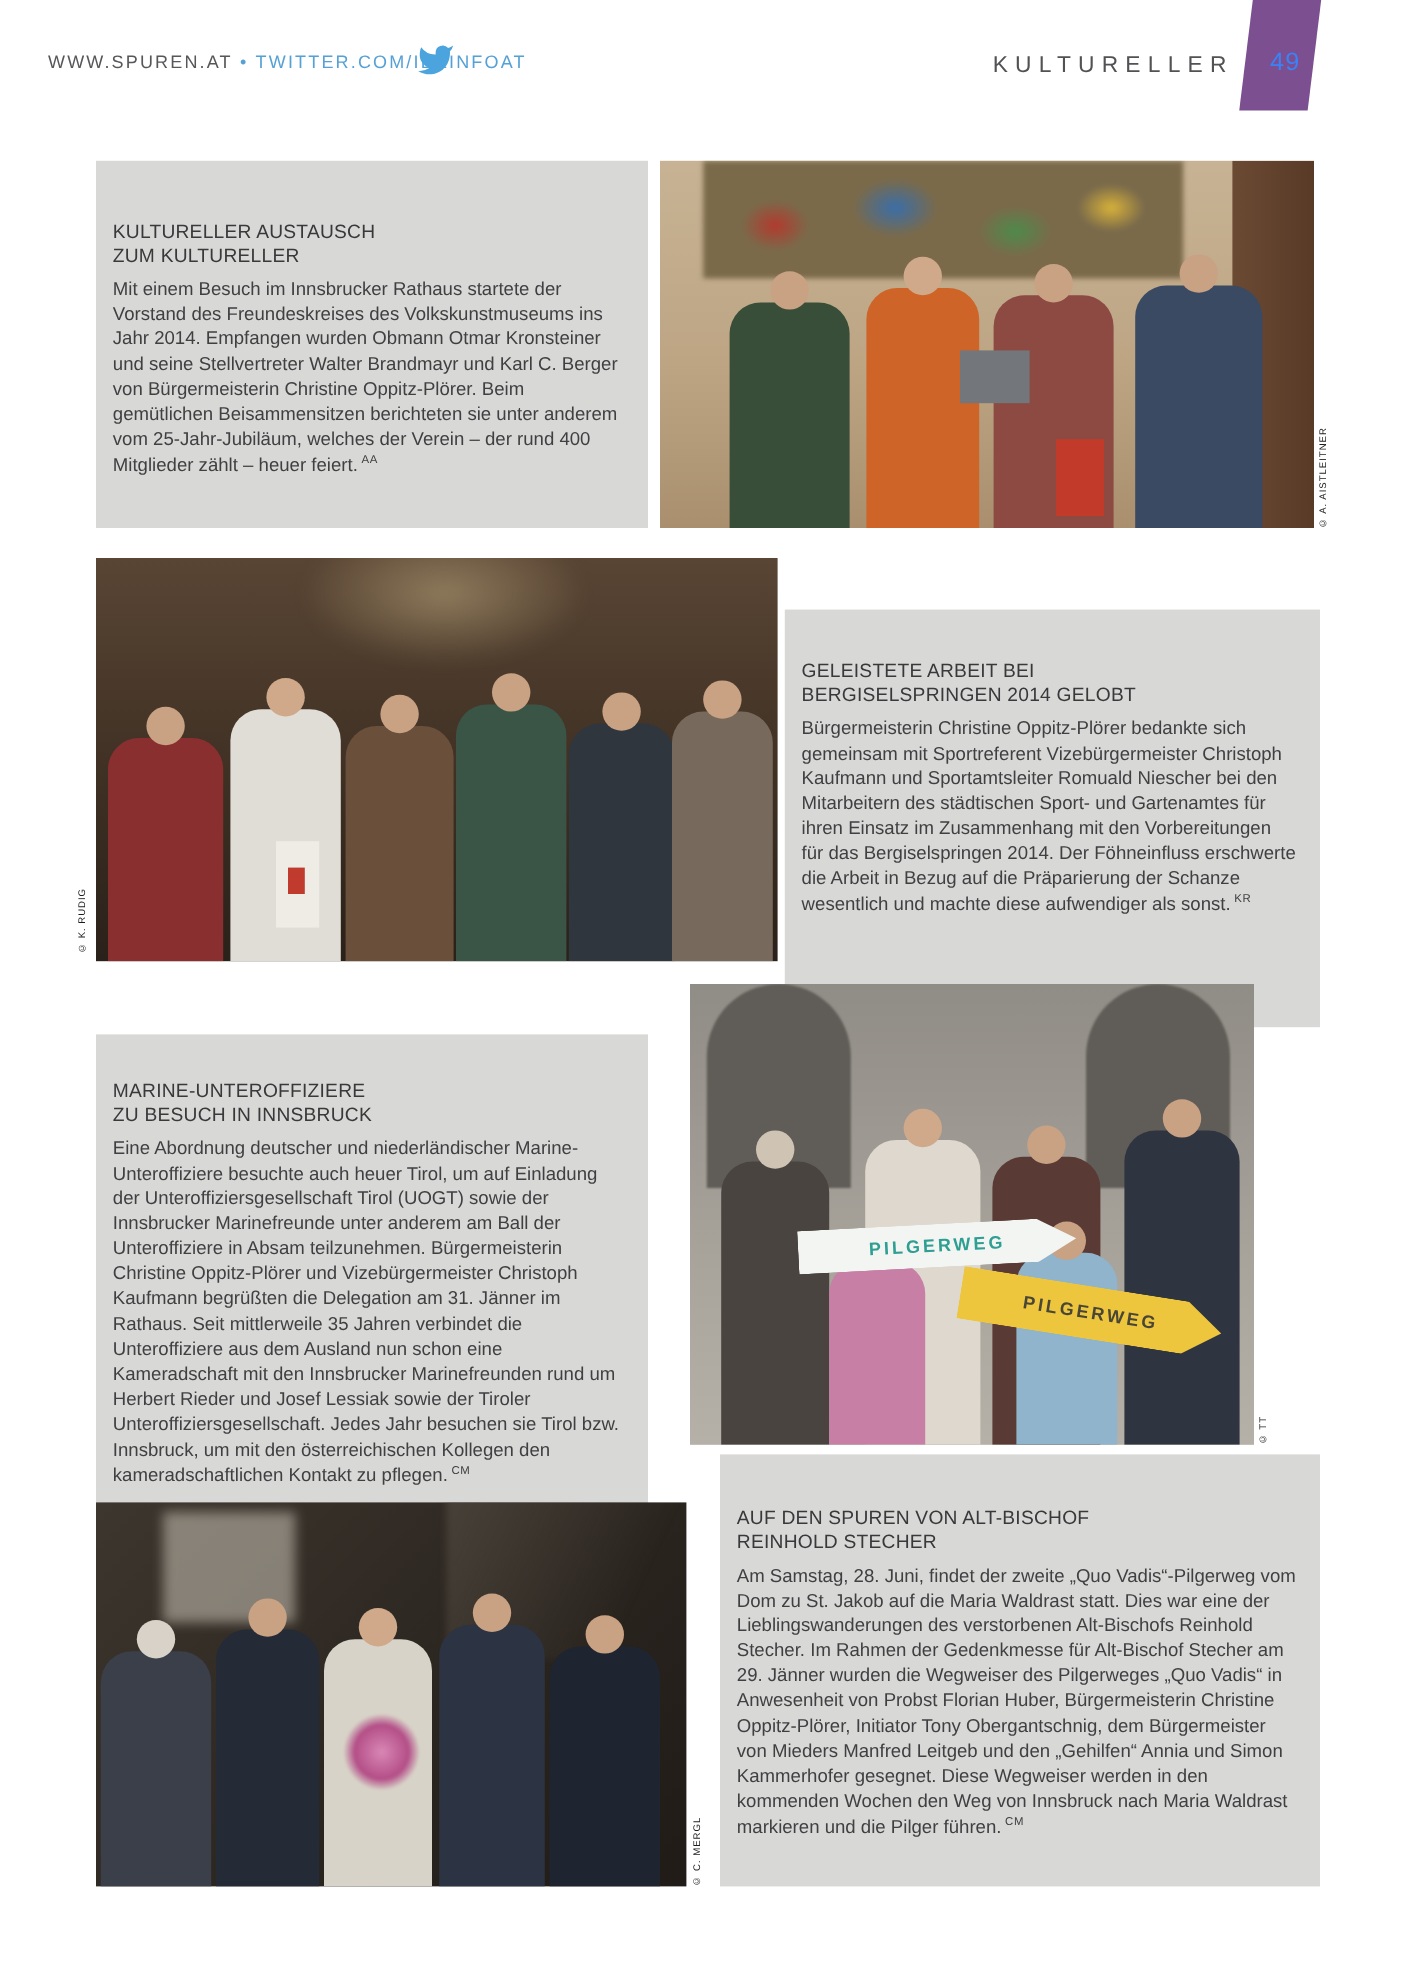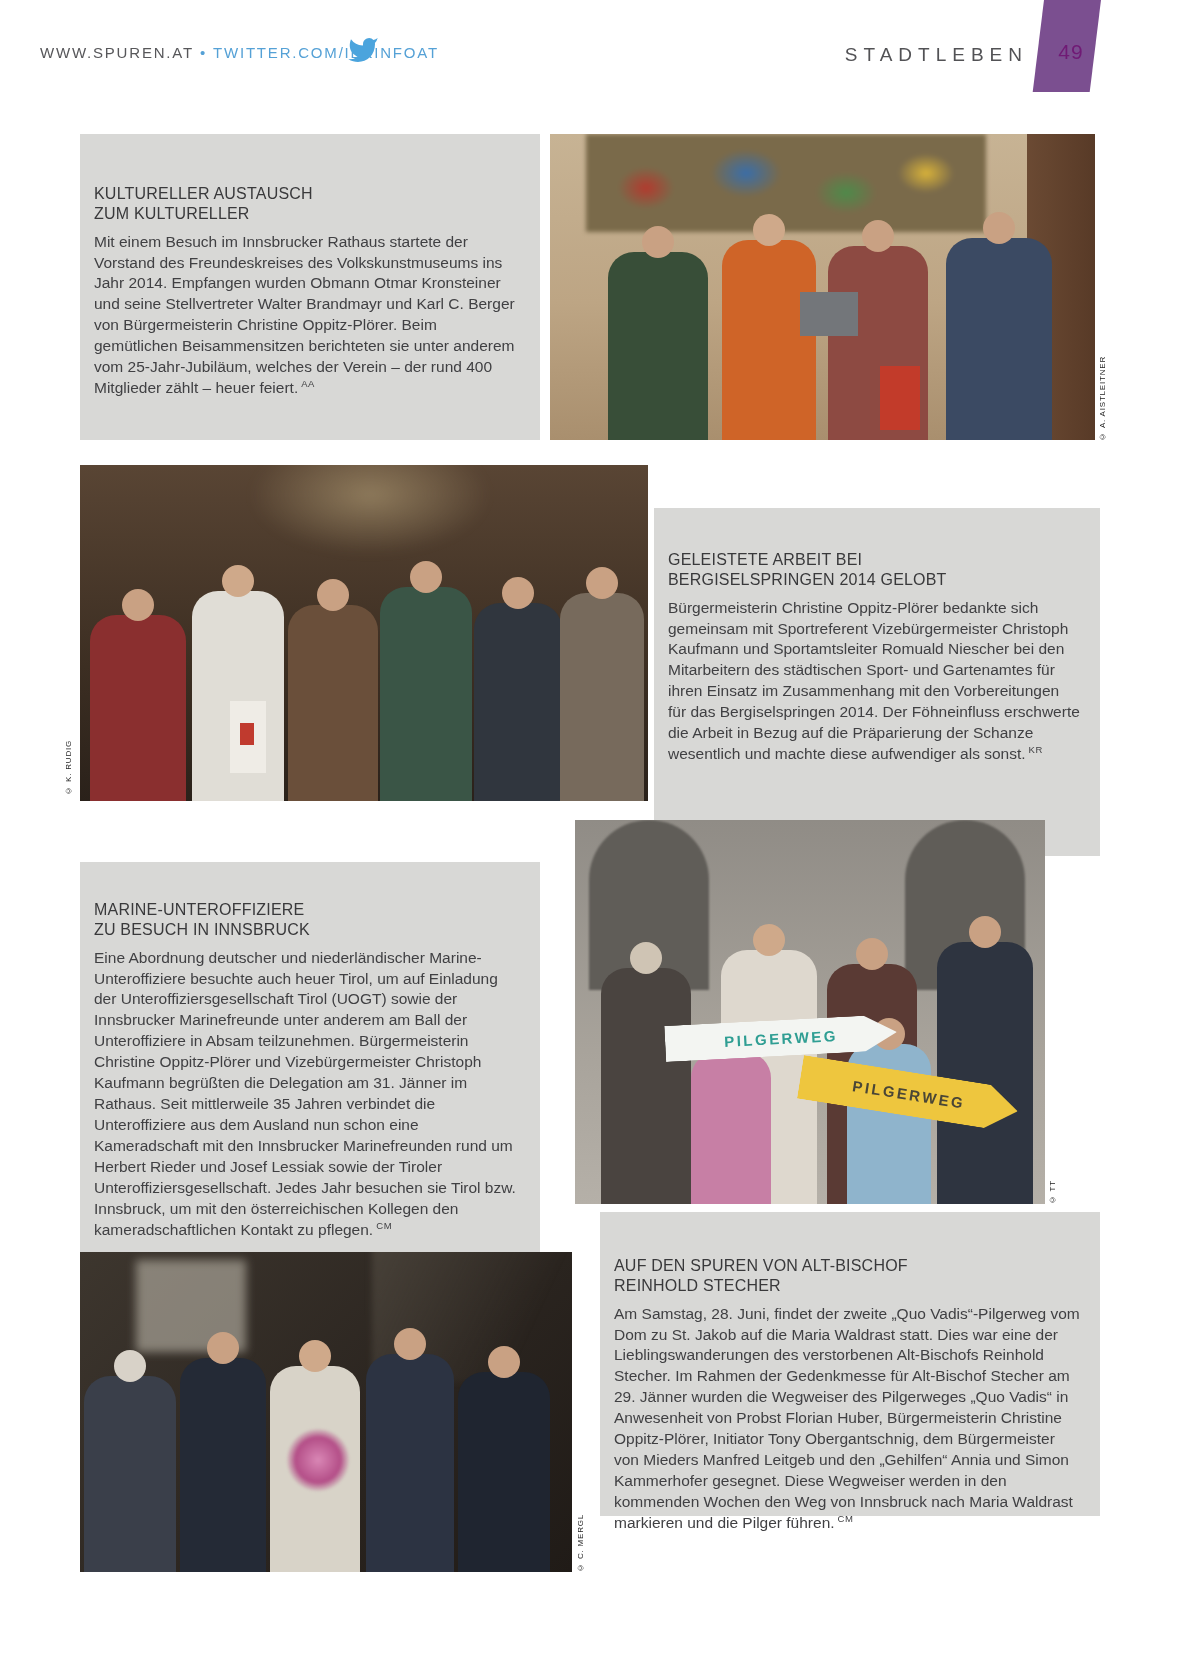--- a/index.html
+++ b/index.html
@@ -11,28 +11,28 @@
             color:#57575a;white-space:nowrap;}
   .hdr-left .site{color:#57575a;}
   .hdr-left .bullet{color:#55a1d6;margin:0 6px;}
   .hdr-left .tw{color:#55a1d6;}
   .bird{position:absolute;left:344px;top:34px;width:38px;height:32px;fill:#4ba4dd;}
   .section{position:absolute;right:153px;top:44px;font-size:19px;letter-spacing:6px;
            color:#525255;}
   .badge{position:absolute;left:1044px;top:0;width:57px;height:92px;background:#7b4f90;
          transform:skewX(-7deg);transform-origin:top center;}
   .badge-num{position:absolute;left:1046px;top:40px;width:50px;text-align:center;
-             color:#701a75;font-size:21px;letter-spacing:1px;}
+             color:#3b82f6;font-size:21px;letter-spacing:1px;}
 
   
   .gbox{position:absolute;background:#d8d8d6;box-sizing:border-box;padding:0 20px 0 14px;}
   #box1{left:80px;top:134px;width:460px;height:306px;padding-top:50px;}
   #box2{left:654px;top:508px;width:446px;height:348px;padding-top:42px;}
   #box3{left:80px;top:862px;width:460px;height:434px;padding-top:38px;}
-  #box4{left:600px;top:1212px;width:500px;height:304px;padding-top:44px;}
+  #box4{left:600px;top:1212px;width:500px;height:360px;padding-top:44px;}
   .atitle{margin:0;font-size:16px;line-height:1.27;font-weight:500;color:#39393b;
           letter-spacing:0.2px;}
   .abody{margin:7px 0 0 0;font-size:15.5px;line-height:1.35;color:#404043;}
   .sig{font-size:9.5px;letter-spacing:0.6px;margin-left:3px;color:#404043;}
 
   
   .photo{position:absolute;overflow:hidden;}
   #photo1{left:550px;top:134px;width:545px;height:306px;
           background:linear-gradient(180deg,#c7b394 0%,#bda584 55%,#a98f6e 100%);}
   #photo2{left:80px;top:465px;width:568px;height:336px;
@@ -87,21 +87,21 @@
 <body>
 
 <div class="page">
 
   <div class="hdr-left">
     <span class="site">WWW.SPUREN.AT</span><span class="bullet">•</span><span class="tw">TWITTER.COM/IBKINFOAT</span>
   </div>
   <svg class="bird" viewBox="0 0 24 24" aria-hidden="true">
     <path d="M23 3a10.9 10.9 0 0 1-3.14 1.53 4.48 4.48 0 0 0-7.86 3v1A10.66 10.66 0 0 1 3 4s-4 9 5 13a11.64 11.64 0 0 1-7 2c9 5 20 0 20-11.5a4.5 4.5 0 0 0-.08-.83A7.72 7.72 0 0 0 23 3z"></path>
   </svg>
-  <div class="section">STADTLEBEN</div>
+  <div class="section">KULTURELLER</div>
   <div class="badge"></div>
   <div class="badge-num">49</div>
 
   <section id="box1" class="gbox">
     <h2 class="atitle"><span>KULTURELLER AUSTAUSCH</span><br><span>ZUM KULTURELLER</span></h2>
     <p class="abody"><span>Mit einem Besuch im Innsbrucker Rathaus startete der Vorstand des Freundeskreises des Volkskunstmuseums ins Jahr 2014. Empfangen wurden Obmann Otmar Kronsteiner und seine Stellvertreter Walter Brandmayr und Karl C. Berger von Bürgermeisterin Christine Oppitz-Plörer. Beim gemütlichen Beisammensitzen berichteten sie unter anderem vom 25-Jahr-Jubiläum, welches der Verein – der rund 400 Mitglieder zählt – heuer feiert.</span><sup class="sig">AA</sup></p>
   </section>
 
   <div id="photo1" class="photo">
     <div class="painting"></div>

